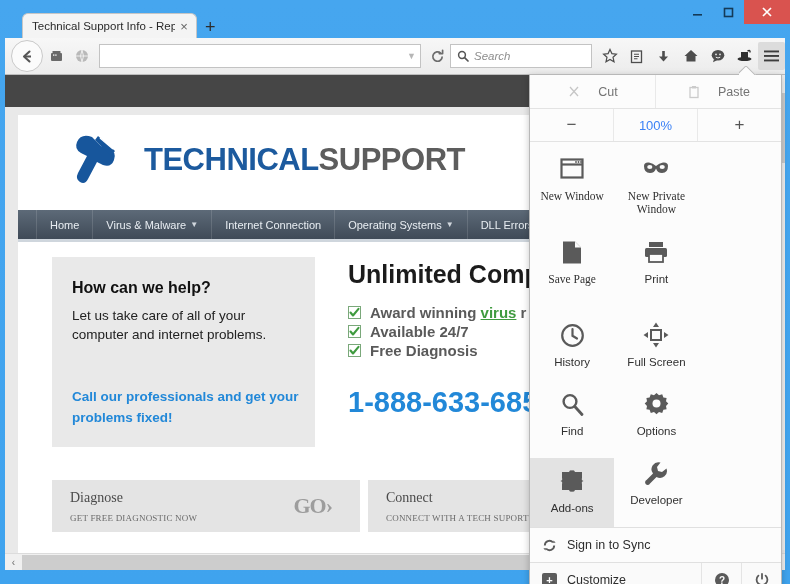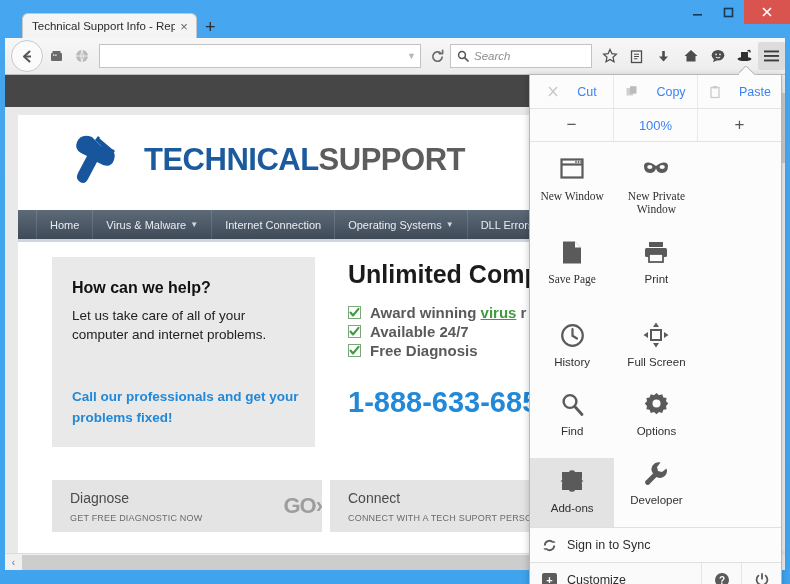--- a/index.html
+++ b/index.html
@@ -150,23 +150,24 @@
   .chk {
     width: 13px; height: 13px; border: 1.5px solid #7aa87a; background:#fff;
     display:flex; align-items:center; justify-content:center; flex: 0 0 auto;
   }
   .chk svg { display:block; }
   #phone { margin-top: 26px; font-size: 29px; font-weight: bold; color: #2288d8; white-space: nowrap; }
 
   
   #cards { position: absolute; left: 34px; top: 238px; display: flex; gap: 8px; }
   .card {
-    width: 270px; height: 52px; background: #e4e4e4;
+    width: 308px; height: 52px; background: #e4e4e4;
     display: flex; align-items: center; justify-content: space-between;
-    padding: 0 0 0 18px;
+    padding: 0 28px 0 18px;
+    font-family: Liberation Serif, serif;
   }
   .card .t { font-size: 14px; color: #4b4b4b; }
   .card .s { font-size: 9px; color: #6b6b6b; letter-spacing: .2px; margin-top: 7px; text-transform: uppercase;}
   .card .go { font-size: 22px; font-weight: bold; color: #9d9d9d; letter-spacing: -1px; }
 
   
   #vscroll {
     position: absolute; right: 5px; top: 75px; width: 16px; height: 475px;
     background: #f0f0f0; border-left: 1px solid #dcdcdc;
   }
@@ -195,21 +196,21 @@
     content:''; position:absolute; left:0; top:2px; width:13px; height:13px;
     background:#fcfcfc; border-left:1px solid #b8b8b8; border-top:1px solid #b8b8b8;
     transform: rotate(45deg); transform-origin: center;
   }
   .edit-row {
     display: flex; height: 34px; align-items: stretch;
     border-bottom: 1px solid #e3e3e3;
   }
   .edit-item {
     flex: 1; display: flex; align-items: center; justify-content: center; gap: 17px;
-    color: #3b82f6; font-size: 12.5px; cursor: default;
+    color: #737373; font-size: 12.5px; cursor: default;
     border-right: 1px solid #e9e9e9;
   }
   .edit-item:last-child { border-right: none; }
   .zoom-row {
     display: flex; height: 33px; align-items: stretch;
     border-bottom: 1px solid #e3e3e3;
   }
   .zoom-cell {
     flex: 1; display: flex; align-items: center; justify-content: center;
     font-size: 13px; color: #3b82f6; cursor: pointer;
@@ -504,27 +505,20 @@
 
     <div class="edit-row">
       <div class="edit-item">
         <svg width="14" height="14" viewBox="0 0 14 14">
           <path d="M3 2 L11 11 M11 2 L3 11" fill="none" stroke="#c6c6c6" stroke-width="1.3"></path>
         </svg>
         <span>Cut</span>
       </div>
       <div class="edit-item">
         <svg width="14" height="14" viewBox="0 0 14 14">
-          <rect x="1.5" y="3" width="6.5" height="7.5" fill="#cfcfcf"></rect>
-          <rect x="5" y="1.2" width="6.5" height="7.5" fill="#bcbcbc"></rect>
-        </svg>
-        <span>Copy</span>
-      </div>
-      <div class="edit-item">
-        <svg width="14" height="14" viewBox="0 0 14 14">
           <rect x="3" y="2.5" width="8" height="10" fill="none" stroke="#cbcbcb" stroke-width="1.3"></rect>
           <rect x="5" y="1" width="4" height="2.4" fill="#cbcbcb"></rect>
         </svg>
         <span>Paste</span>
       </div>
     </div>
 
     <div class="zoom-row">
       <div class="zoom-cell sign">−</div>
       <div class="zoom-cell">100%</div>

